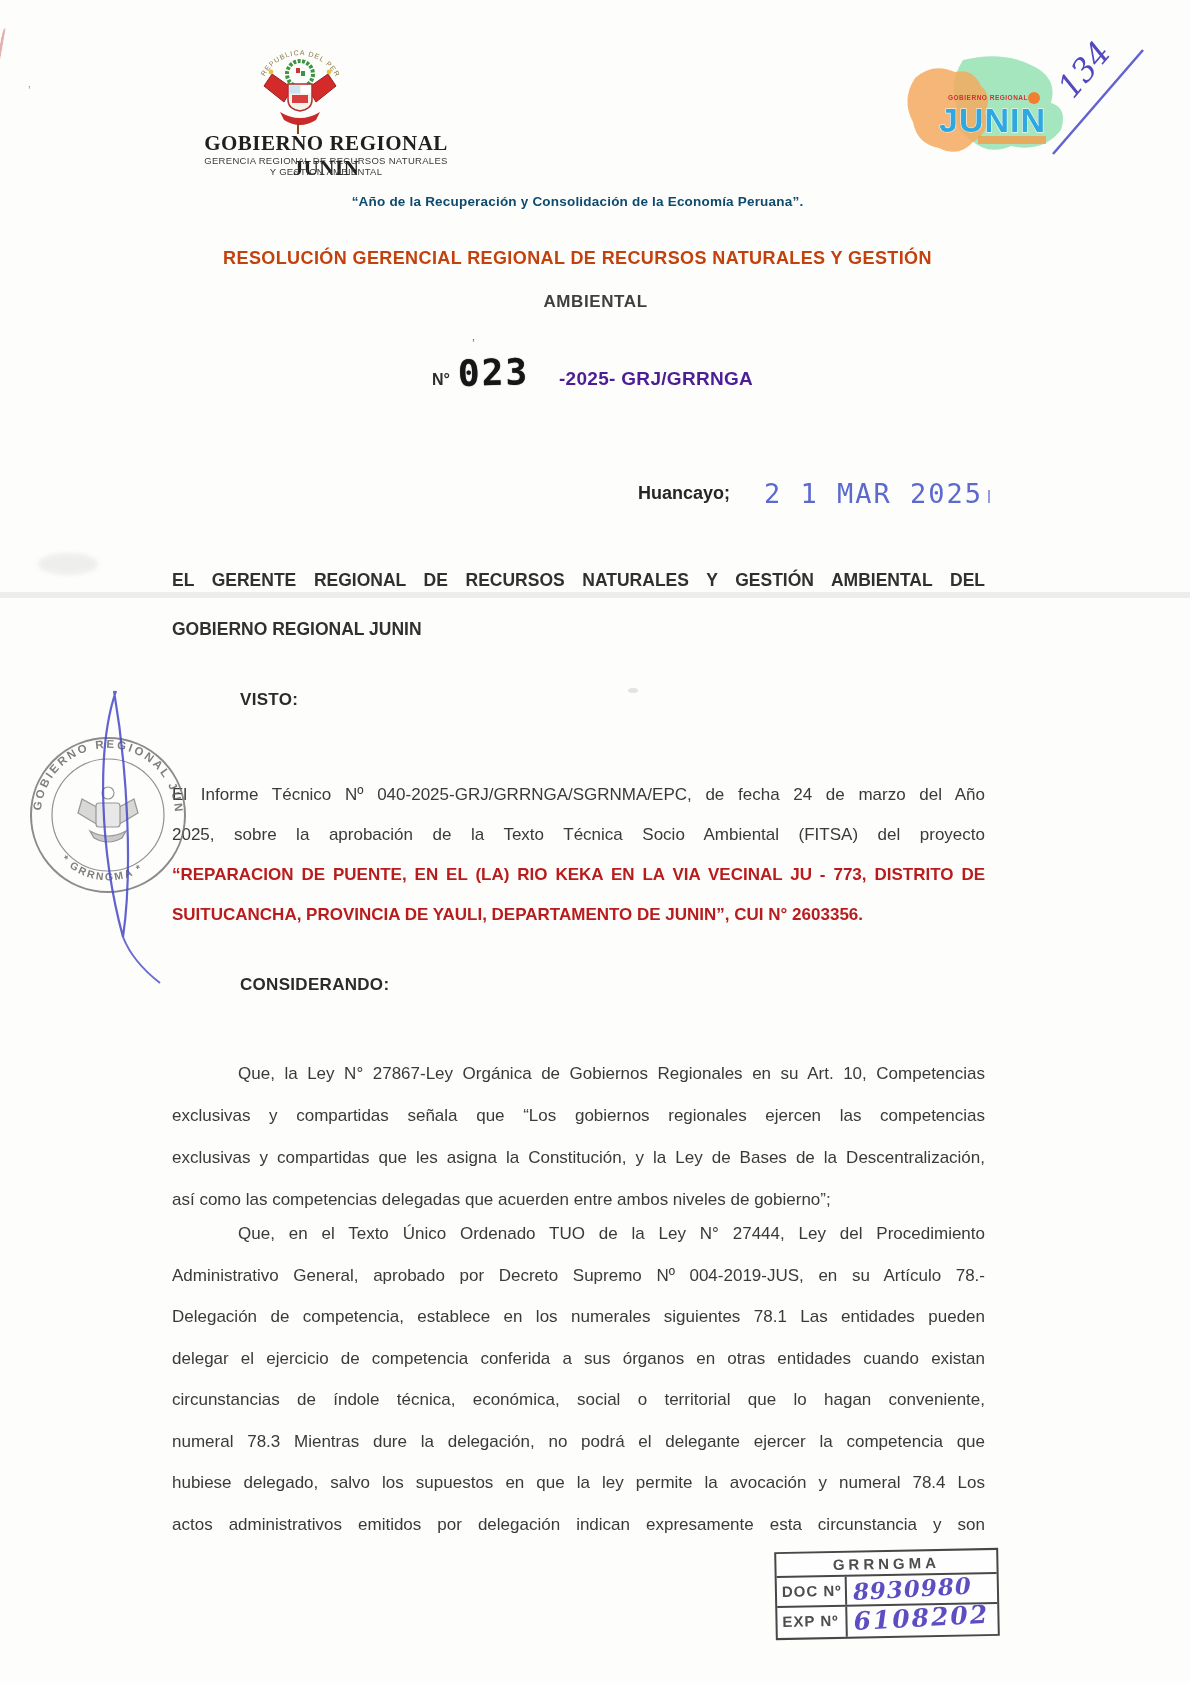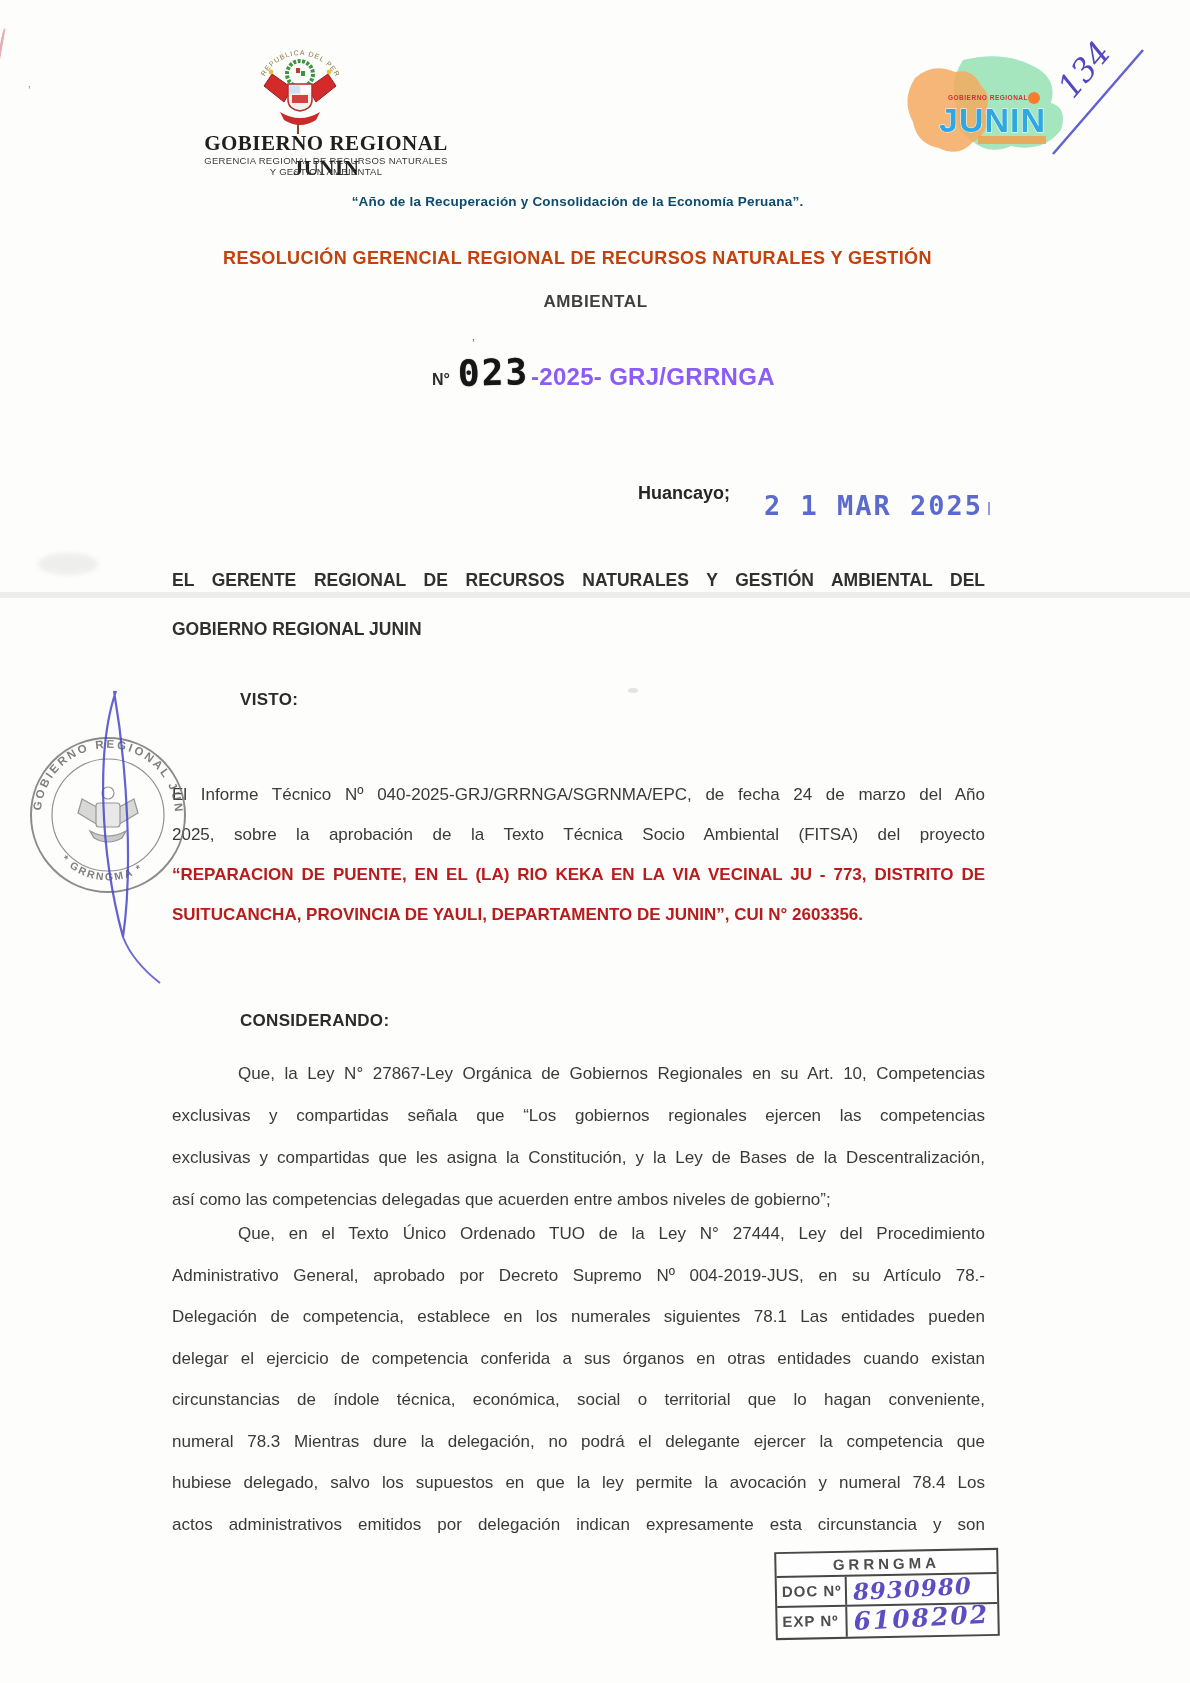--- a/index.html
+++ b/index.html
@@ -33,43 +33,43 @@
     font-size:17px; font-weight:bold; color:#3f3f3f; letter-spacing:.6px; }
 
   
   .resnum { top:352px; left:432px; display:flex; align-items:baseline; }
   .resnum .pref { font-size:16px; font-weight:bold; color:#2c2c2c; }
   .resnum .num {
     font-family:"DejaVu Sans Mono", monospace; font-weight:bold;
     font-size:36px; color:#161616; letter-spacing:2px; margin:0 2px 0 8px;
     transform:rotate(-1.5deg); text-shadow:0 0 1px #444;
   }
-  .resnum .suf { font-size:24px; font-weight:bold; color:#8b5cf6; letter-spacing:.3px; }
+  .resnum .suf { font-size:19px; font-weight:bold; color:#4c1d95; letter-spacing:.3px;margin-left:28px; }
   .tickmark { top:336px; left:472px; color:#777; font-size:13px; }
 
   
   .place { top:483px; left:638px; font-size:18px; font-weight:bold; color:#262626; }
   .datestamp {
-    top:490px; left:764px;
-    font-family:"DejaVu Sans Mono", monospace; font-weight:bold;
+    top:478px; left:764px;
+    font-family:"DejaVu Sans Mono", monospace; font-weight:normal;
     font-size:27px; color:#4f5ecb; letter-spacing:2px; opacity:.92;
     white-space:nowrap;
   }
   .datestamp:after { content:""; display:inline-block; width:2px; height:13px;
     background:#5a67cc; margin-left:5px; opacity:.7; }
 
   
   .bodyblock { left:172px; width:813px; font-size:17px; color:#3a3a3a; }
   .jline { text-align:justify; text-align-last:justify; }
   .jline.last { text-align-last:left; }
   .bline { font-weight:bold; color:#b91c1c; }
   .addr { top:556px; line-height:49px; font-weight:bold; color:#303030; font-size:17.5px; }
   .lbl { font-size:17px; font-weight:bold; color:#2b2b2b; letter-spacing:.3px; }
   .visto-lbl { top:690px; left:240px; }
-  .cons-lbl { top:975px; left:240px;margin-top:36px; }
+  .cons-lbl { top:975px; left:240px; }
   .vpara { top:775px; line-height:40px; }
   .p1 { top:1053px; line-height:42px; }
   .p2 { top:1213px; line-height:41.5px; }
   .ind { padding-left:66px; }
 
   
   .scanband { top:592px; left:0; width:1190px; height:6px; background:#e9e9e9; opacity:.8; }
   .smudge { top:553px; left:38px; width:60px; height:22px; background:#9a9a9a;
     border-radius:50%; opacity:.14; filter:blur(2px); }
   .tinymark { top:84px; left:28px; color:#999; font-size:12px; }

